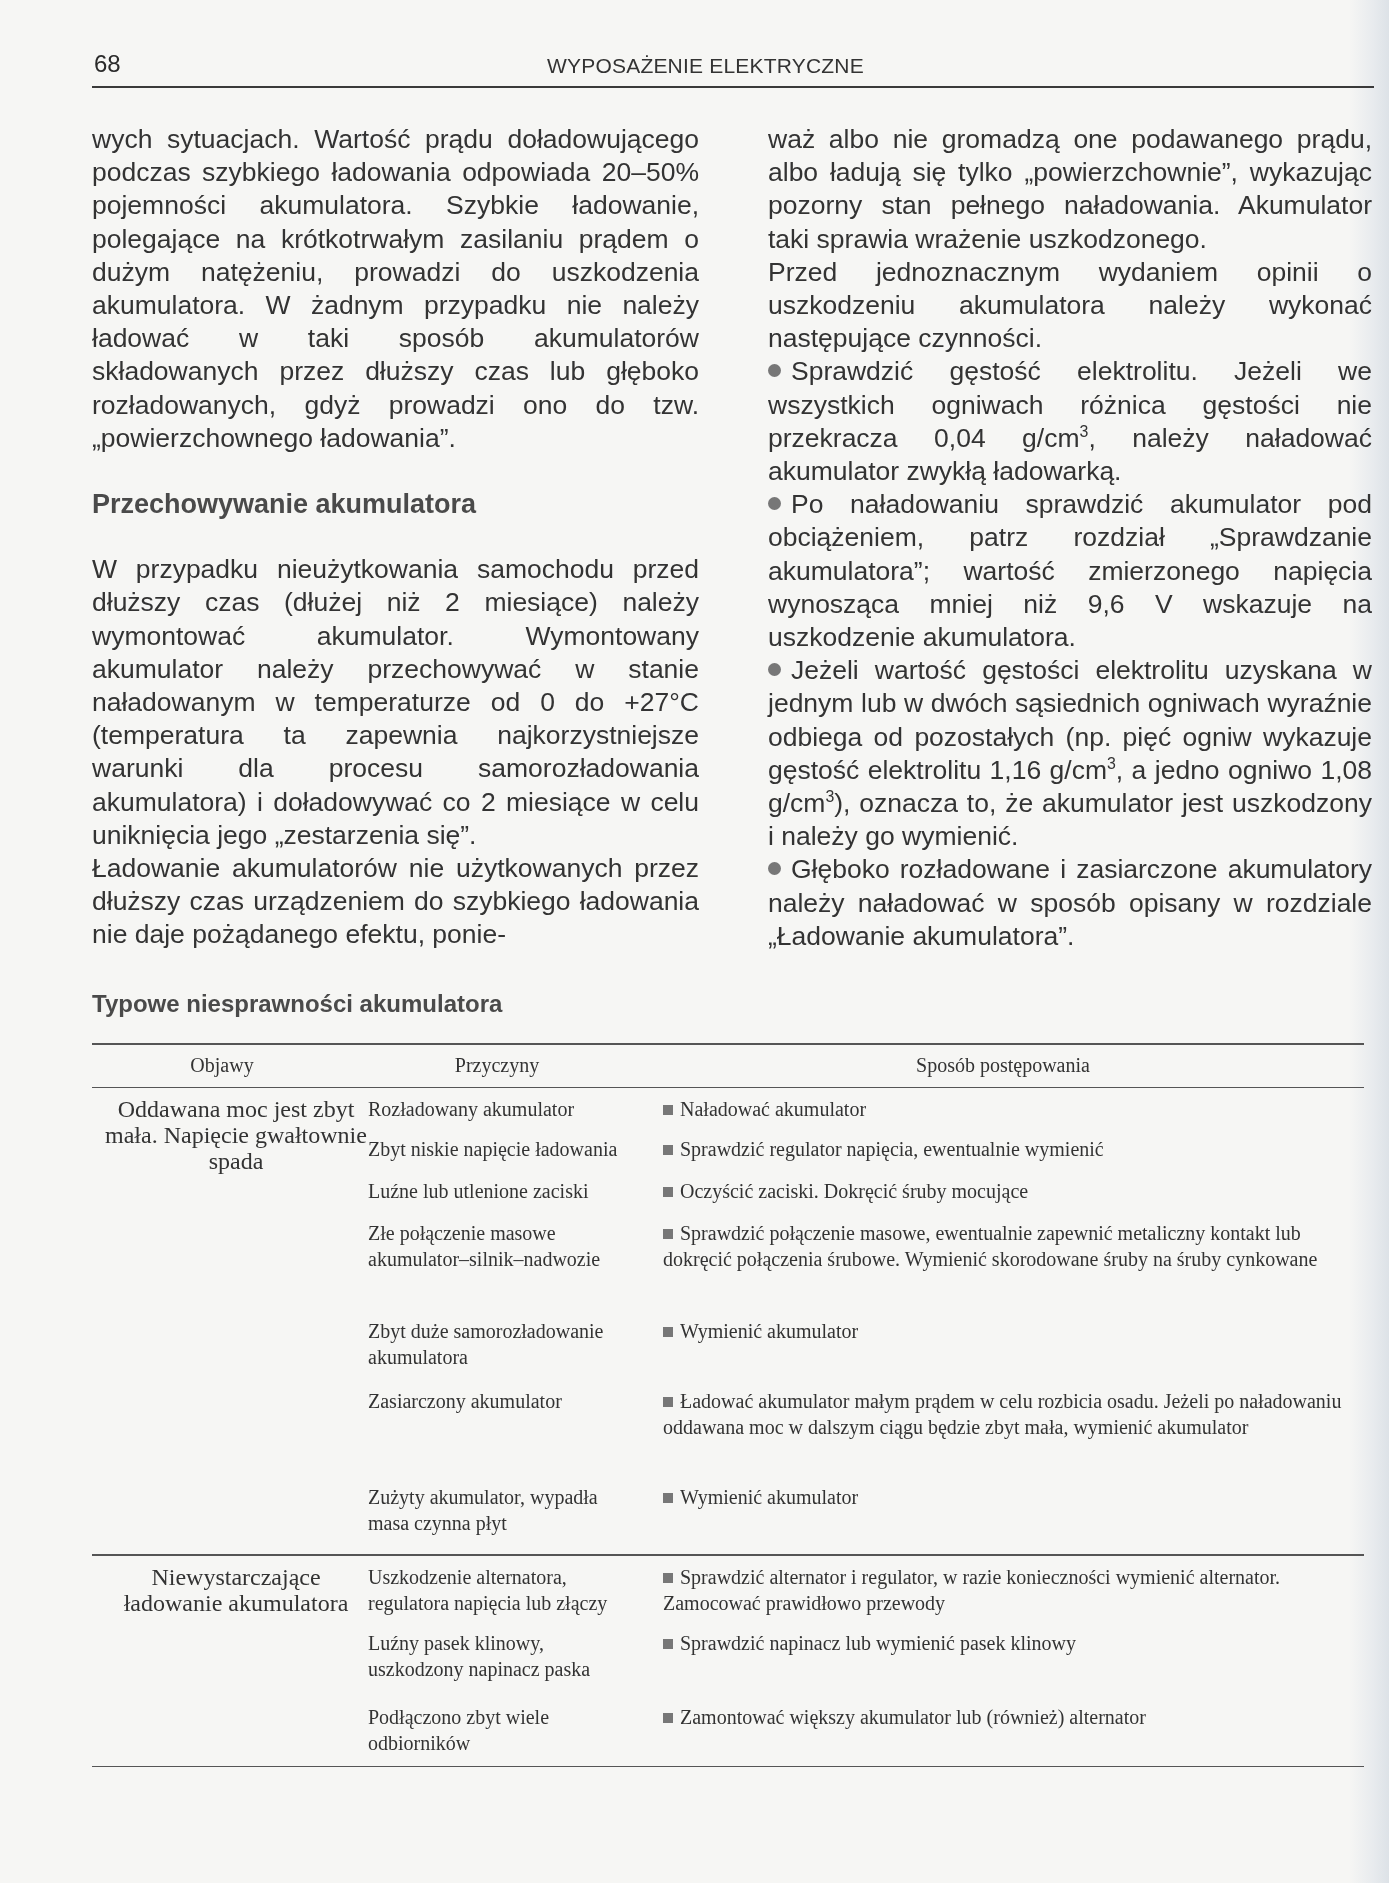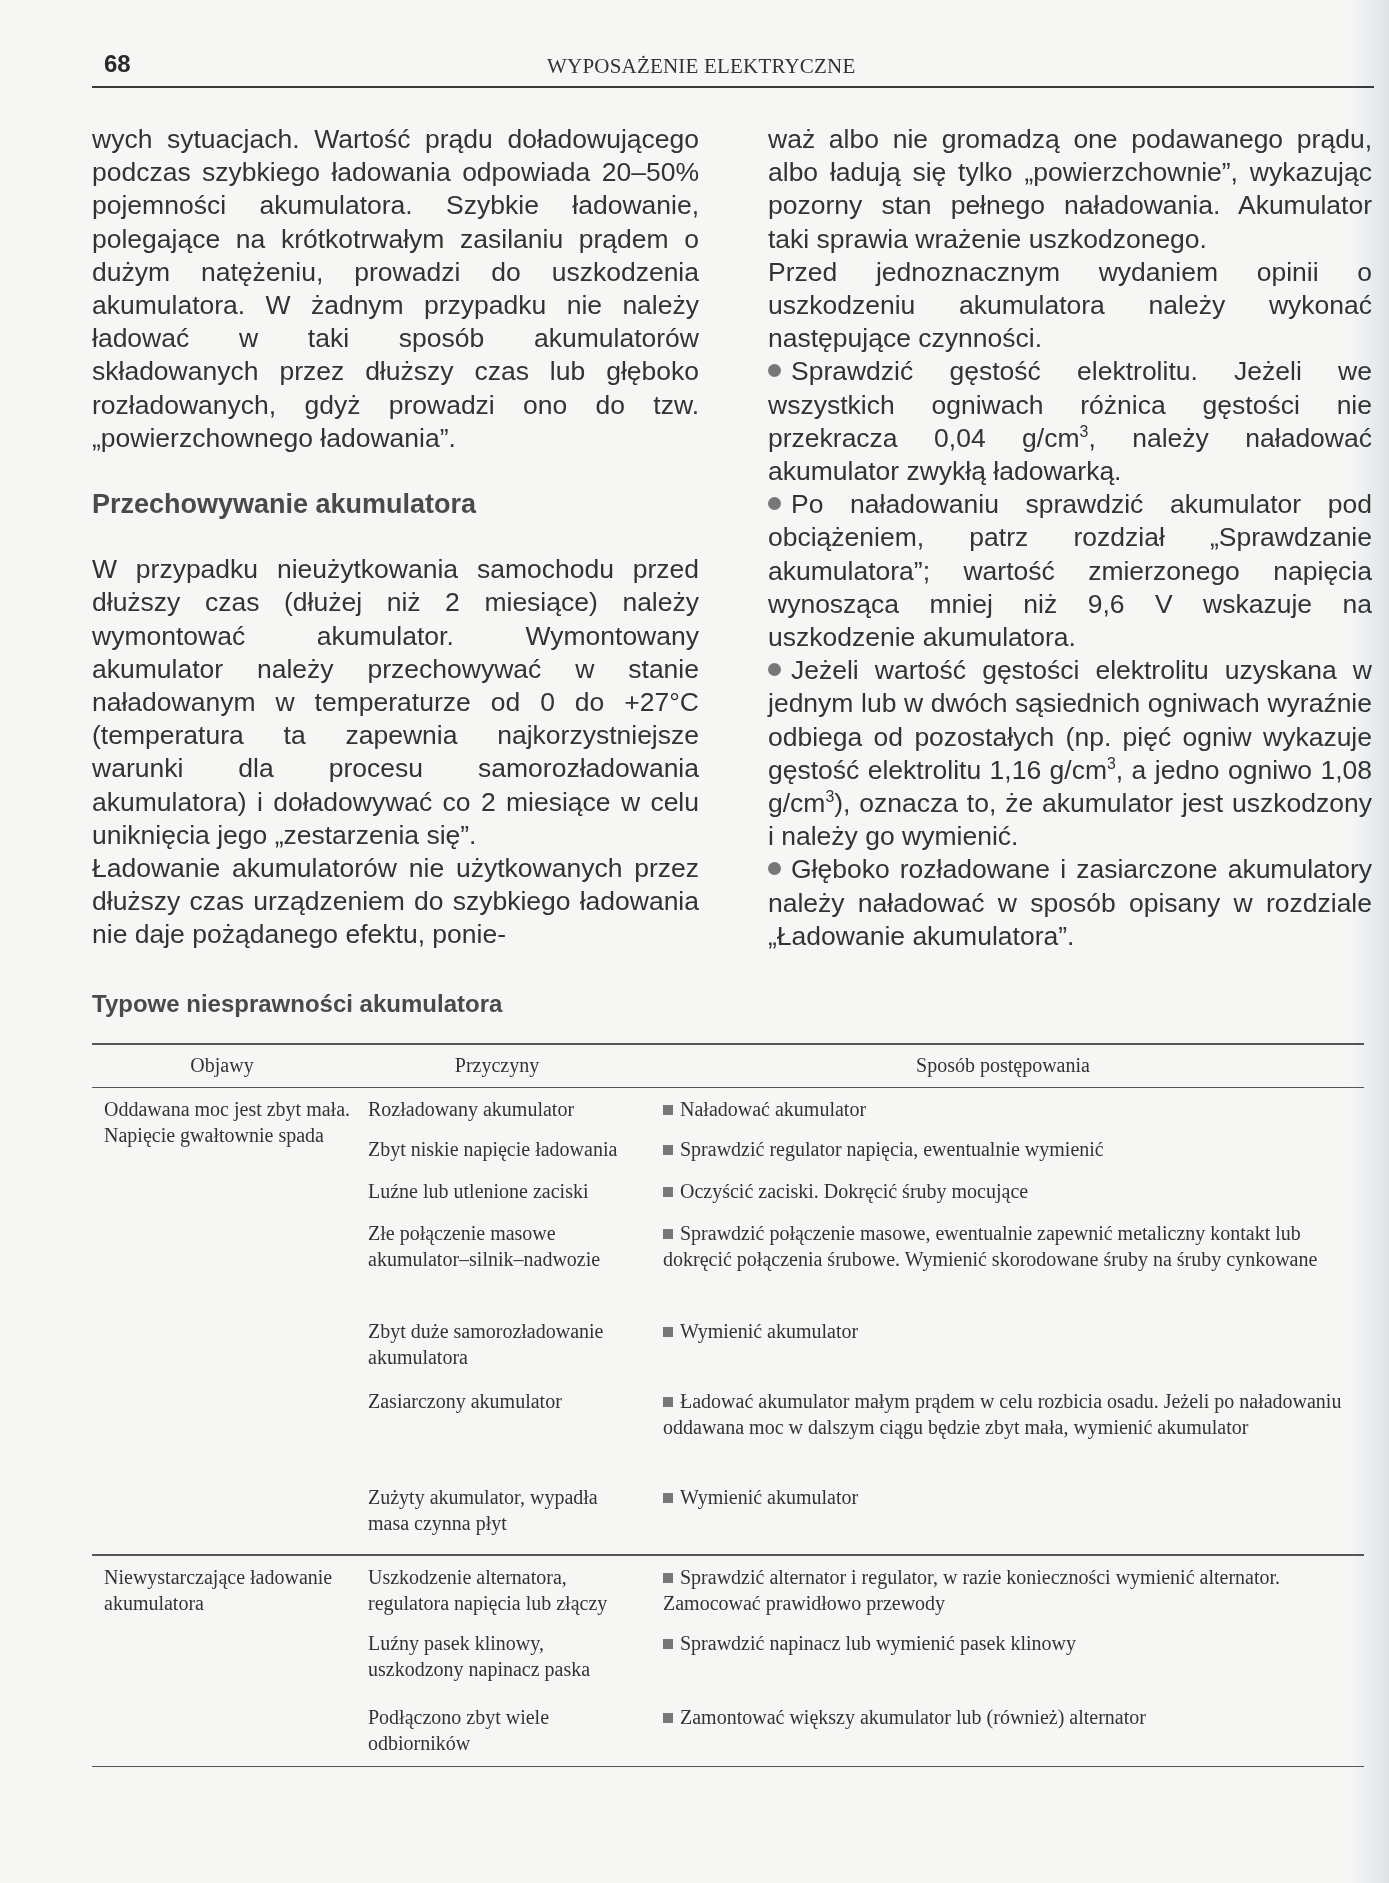--- a/index.html
+++ b/index.html
@@ -11,24 +11,24 @@
     position: relative;
   }
   .edge-shade {
     position: absolute; top: 0; right: 0; width: 40px; height: 1883px;
     background: linear-gradient(to right, rgba(246,246,244,0), #e8ebee 60%, #dde2e7);
   }
   .header {
     position: absolute; left: 92px; top: 50px; width: 1280px; height: 36px;
   }
   .page-num {
-    position: absolute; left: 12px; top: 0; font-size: 24px; font-weight: bold; color: #2a2a2a;
+    position: absolute; left: 2px; top: 0; font-size: 24px; font-weight: normal; color: #2a2a2a;
   }
   .running-title {
-    position: absolute; left: 455px; top: 4px; font-size: 21px; color: #333; letter-spacing: 0.2px; font-family: Liberation Serif, serif;
+    position: absolute; left: 455px; top: 4px; font-size: 21px; color: #333; letter-spacing: 0.2px;
   }
   .header-rule {
     position: absolute; left: 92px; top: 86px; width: 1282px; height: 2px; background: #3a3a3a;
   }
   .col {
     position: absolute; font-size: 26.5px; line-height: 33.2px; color: #333;
     text-align: justify;
   }
   .col p { margin: 0; }
   .col-left { left: 92px; top: 123px; width: 607px; }
@@ -48,21 +48,21 @@
   .table-wrap { position: absolute; left: 92px; top: 1043px; width: 1272px; font-family: Liberation Serif, serif; }
   .rule { height: 2px; background: #4a4a4a; width: 100%; }
   .rule.thin { height: 1.5px; background: #555; }
   .thead {
     display: flex; height: 42px; align-items: center; font-size: 20px; color: #333;
   }
   .thead .c1 { width: 260px; text-align: center; }
   .thead .c2 { width: 290px; text-align: center; }
   .thead .c3 { flex: 1; text-align: center; }
   .group { display: flex; padding: 8px 0 6px 0; }
-  .sym { width: 290px; padding-left: 12px; font-size: 20px; line-height: 26px; color: #333; }
+  .sym { width: 290px; padding-left: 12px; font-size: 24px; line-height: 26px; color: #333; text-align: center; }
   .causes { flex: 1; }
   .crow { display: flex; font-size: 20px; line-height: 26px; color: #333; }
   .crow .cause { width: 275px; padding-right: 20px; }
   .crow .fix { flex: 1; padding-left: 0; }
   .sq {
     display: inline-block; width: 10px; height: 10px; background: #777; margin-right: 7px; vertical-align: 1px;
   }
 </style>
 </head>
 <body>

